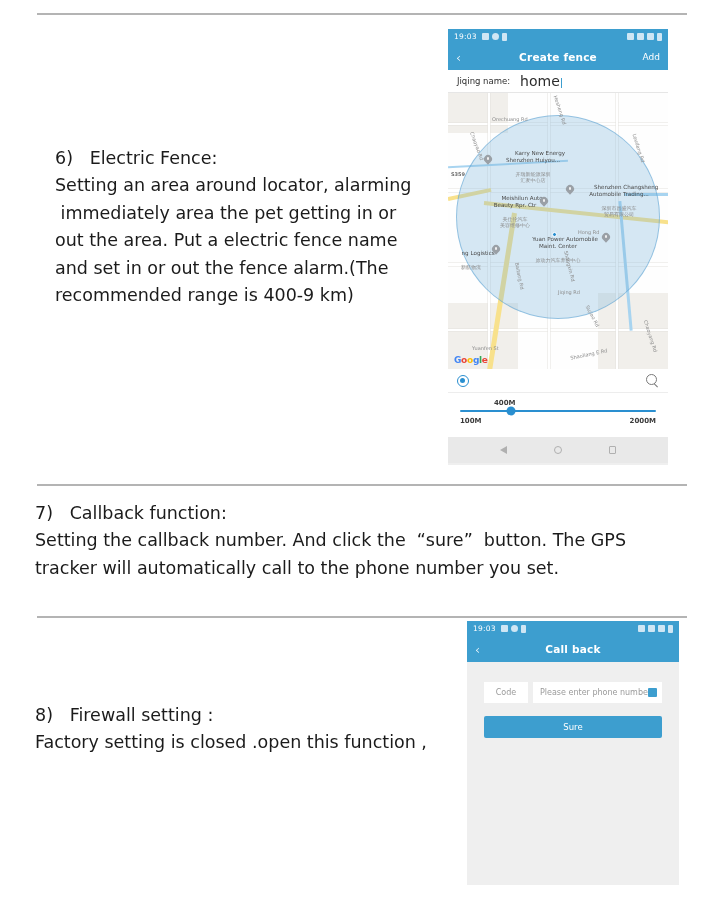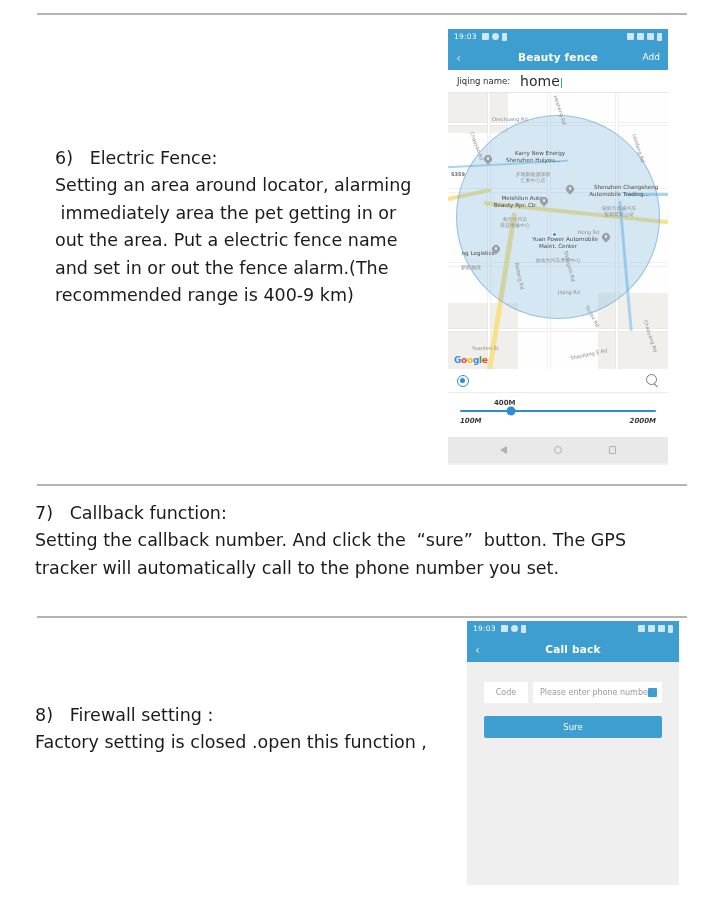--- a/index.html
+++ b/index.html
@@ -303,21 +303,20 @@
     border-radius: 50%;
     background: #2a8fd0;
   }
   .slider-ends {
     display: flex;
     justify-content: space-between;
     margin-top: 5px;
     font-size: 7px;
     font-weight: bold;
     color: #3a3a3a;
-    font-style: italic;
   }
 
   
   .navbar {
     height: 26px;
     background: #e9e9e9;
     display: flex;
     align-items: center;
     justify-content: space-around;
     padding: 0 28px;
@@ -423,21 +422,21 @@
       <span class="sb-right">
         <span class="sb-ico"></span>
         <span class="sb-ico"></span>
         <span class="sb-ico"></span>
         <span class="sb-ico tall"></span>
       </span>
     </div>
 
     <div class="appbar">
       <span class="back">‹</span>
-      <span class="title">Beauty fence</span>
+      <span class="title">Create fence</span>
       <span class="action">Add</span>
     </div>
 
     <div class="fence-name-row">
       <span class="label">Jiqing name:</span>
       <span class="value"><span>home</span><span class="caret"></span></span>
     </div>
 
     <div class="map">
       <div class="map-bg"></div>

